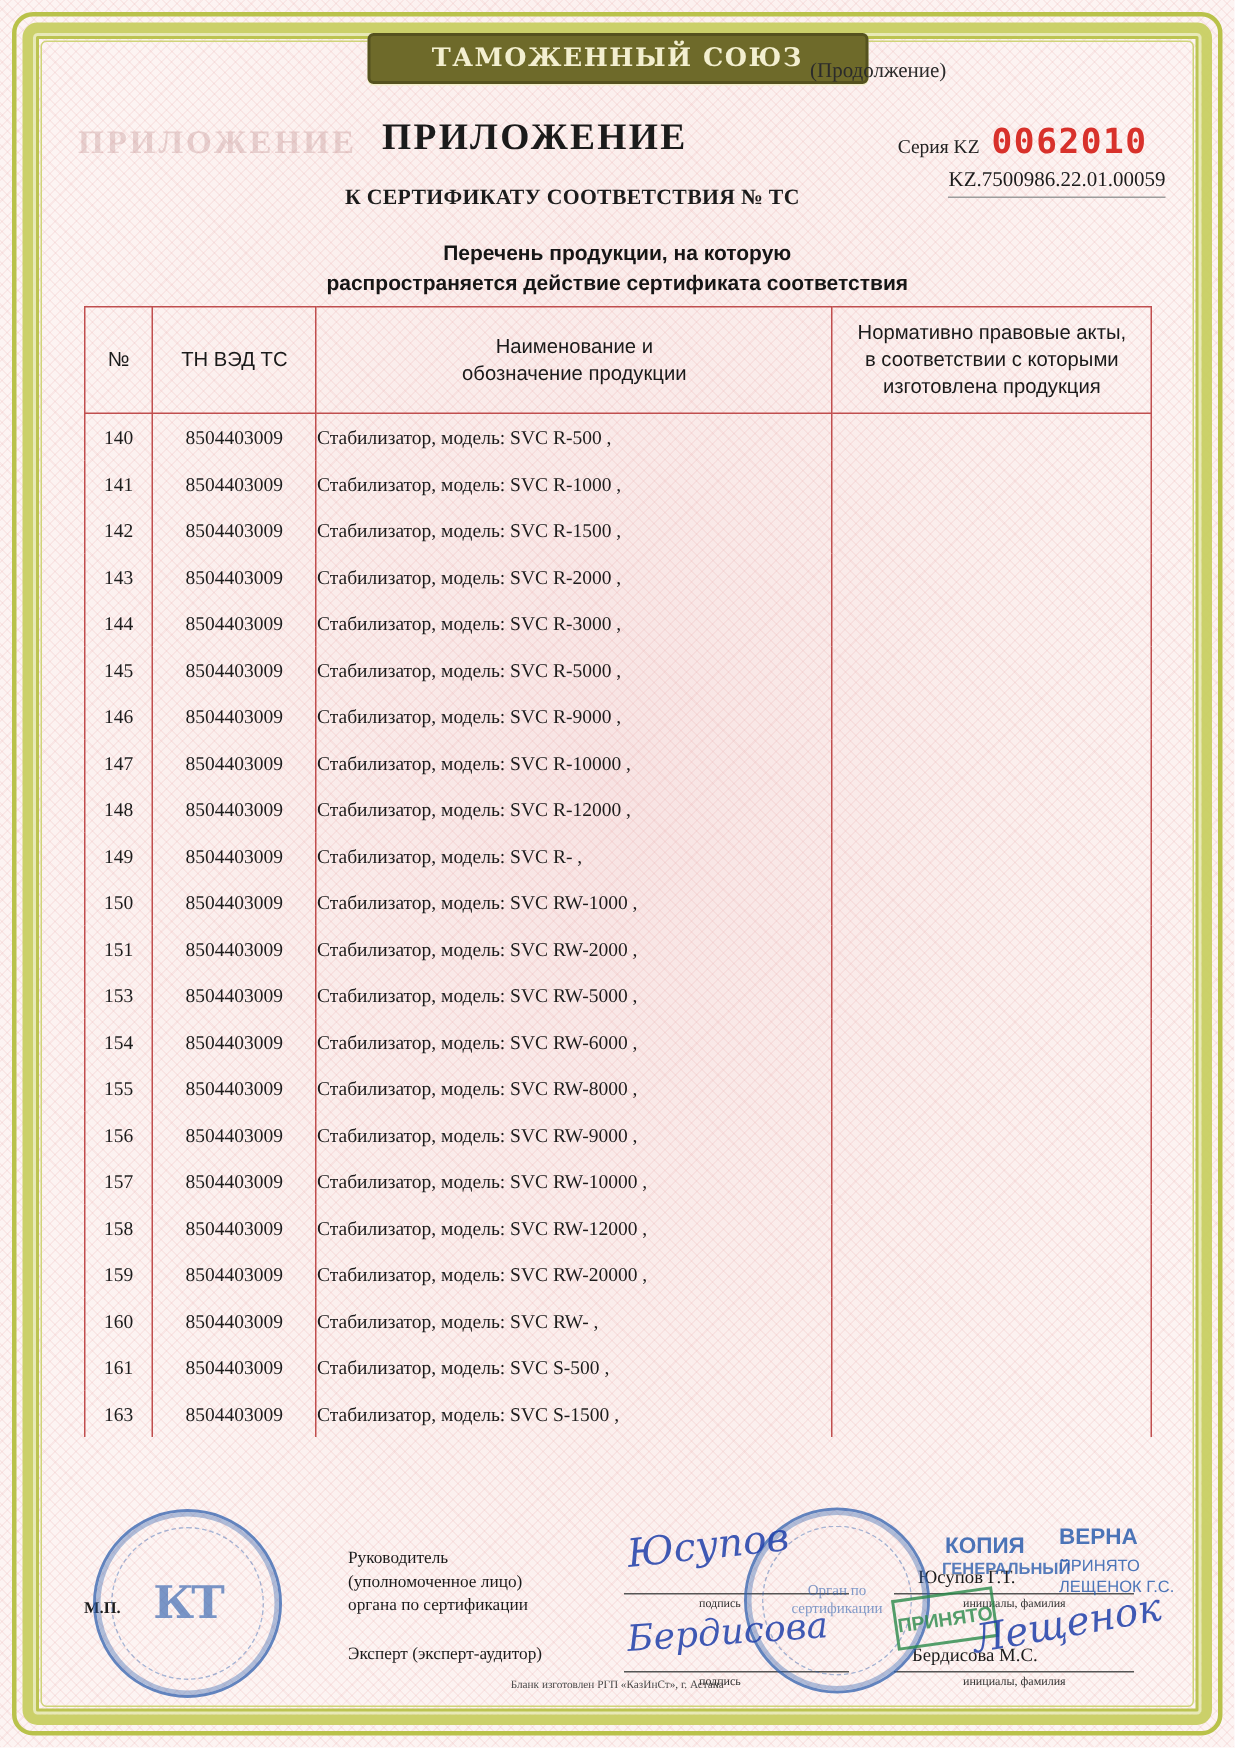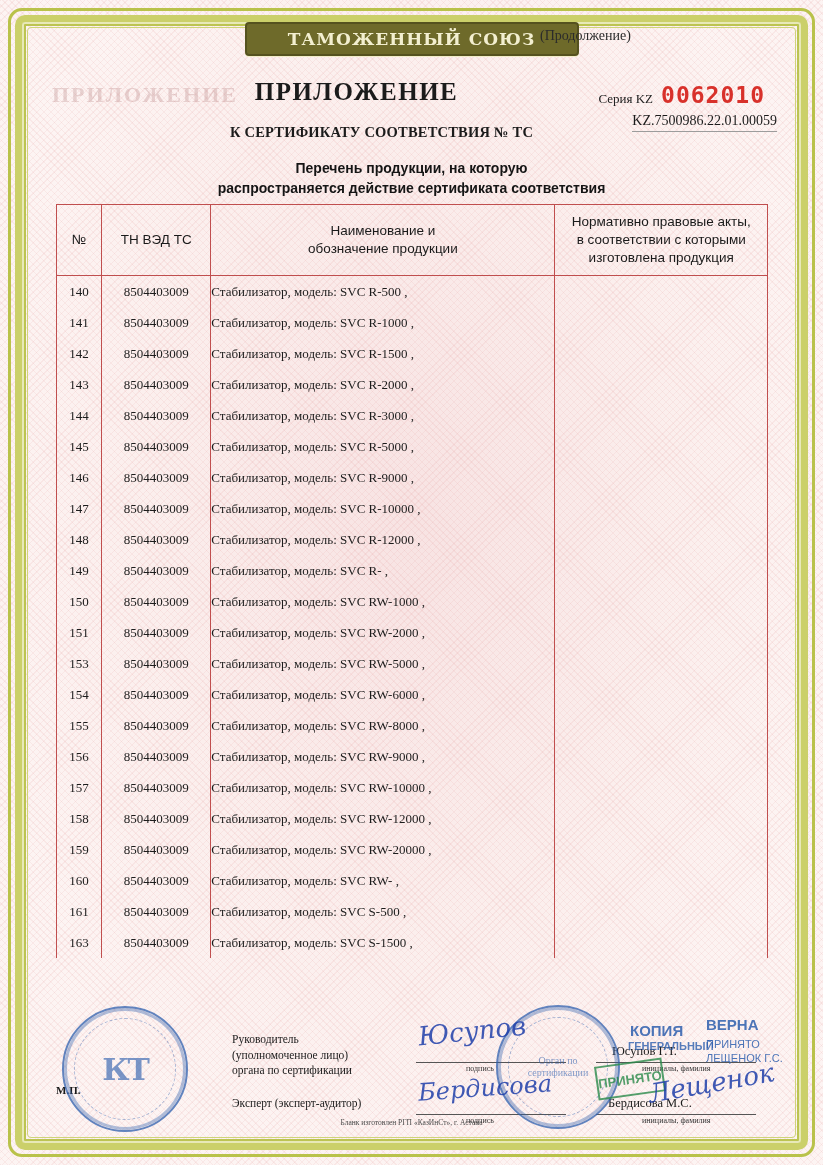--- a/index.html
+++ b/index.html
@@ -68,21 +68,21 @@
     color: #f3efd0;
     font-family: "DejaVu Serif", serif;
     font-weight: bold;
     font-size: 17px;
     letter-spacing: 1px;
     white-space: nowrap;
   }
   .banner-cont {
     position: absolute;
     left: 540px;
-    top: 28px;
+    top: 40px;
     font-size: 14px;
     color: #2b2b2b;
     text-align: center;
   }
 
   .title-block {
     position: absolute;
     left: 0; right: 0;
     top: 78px;
     text-align: center;
@@ -231,21 +231,20 @@
     font-size: 12.5px;
     color: #1b1b1b;
   }
   .mp {
     position: absolute;
     left: 0;
     top: 46px;
     font-size: 11px;
     font-weight: bold;
     color: #1b1b1b;
-    margin-top: 18px;
   }
 
   
   .stamp-round {
     position: absolute;
     border-radius: 50%;
     border: 2px solid #2e5fae;
     opacity: .75;
   }
   .stamp-blue-left {

